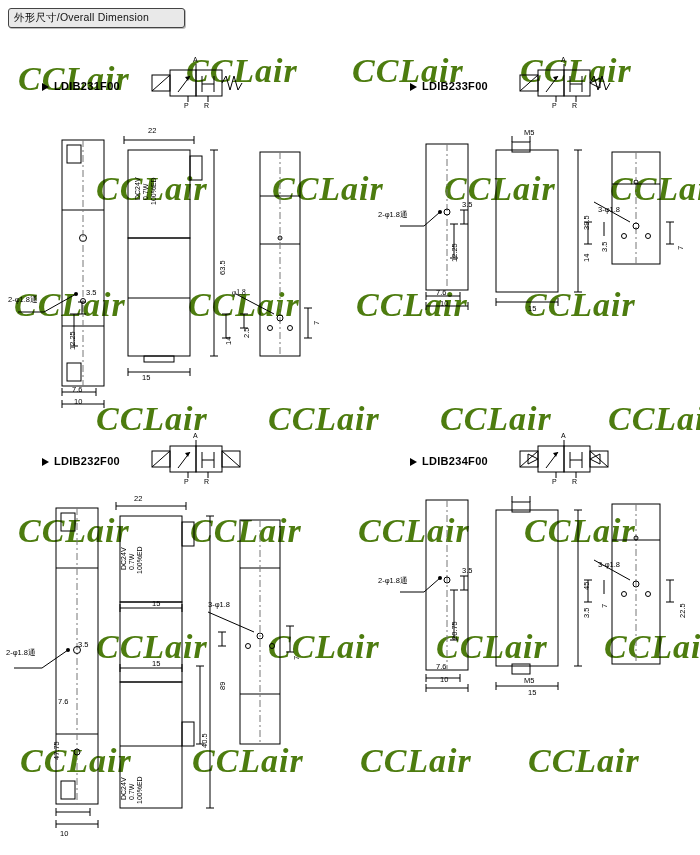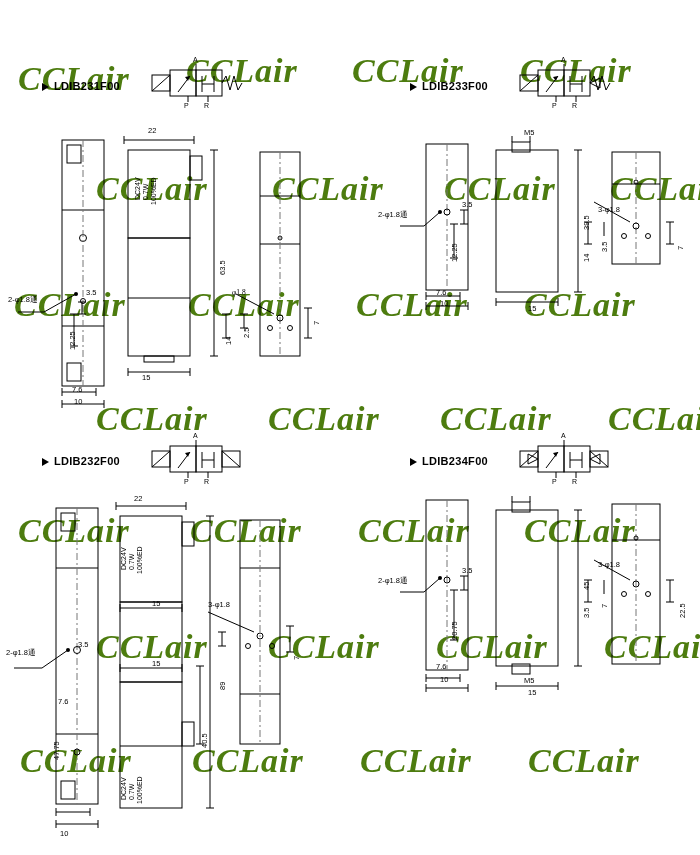--- a/index.html
+++ b/index.html
@@ -66,20 +66,23 @@
   .dim.rot{transform:rotate(-90deg);transform-origin:left top;}
 
   svg{position:absolute;overflow:visible;}
   svg line,svg path,svg polyline,svg rect,svg circle{shape-rendering:geometricPrecision;}
 </style>
 </head>
 <body>
 
 <div class="page">
 
+  <div class="header-bar">
+    <span class="txt">外形尺寸/Overall Dimension</span>
+  </div>
 
   <div class="wm" style="left:18px;top:60px;">CCLair</div>
   <div class="wm" style="left:186px;top:52px;">CCLair</div>
   <div class="wm" style="left:352px;top:52px;">CCLair</div>
   <div class="wm" style="left:520px;top:52px;">CCLair</div>
   <div class="wm" style="left:96px;top:170px;">CCLair</div>
   <div class="wm" style="left:272px;top:170px;">CCLair</div>
   <div class="wm" style="left:444px;top:170px;">CCLair</div>
   <div class="wm" style="left:610px;top:170px;">CCLair</div>
   <div class="wm" style="left:14px;top:286px;">CCLair</div>

